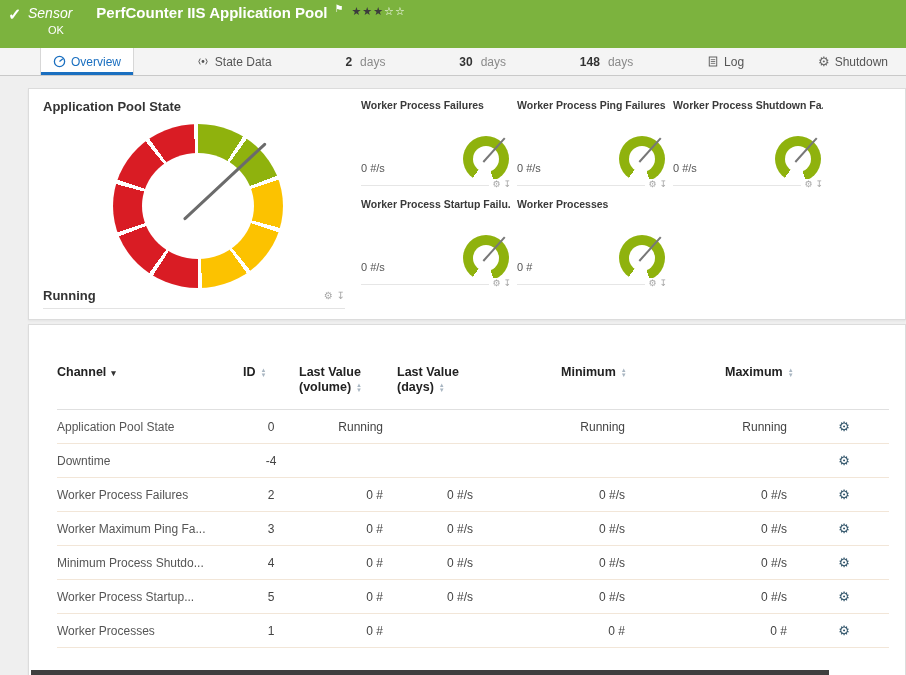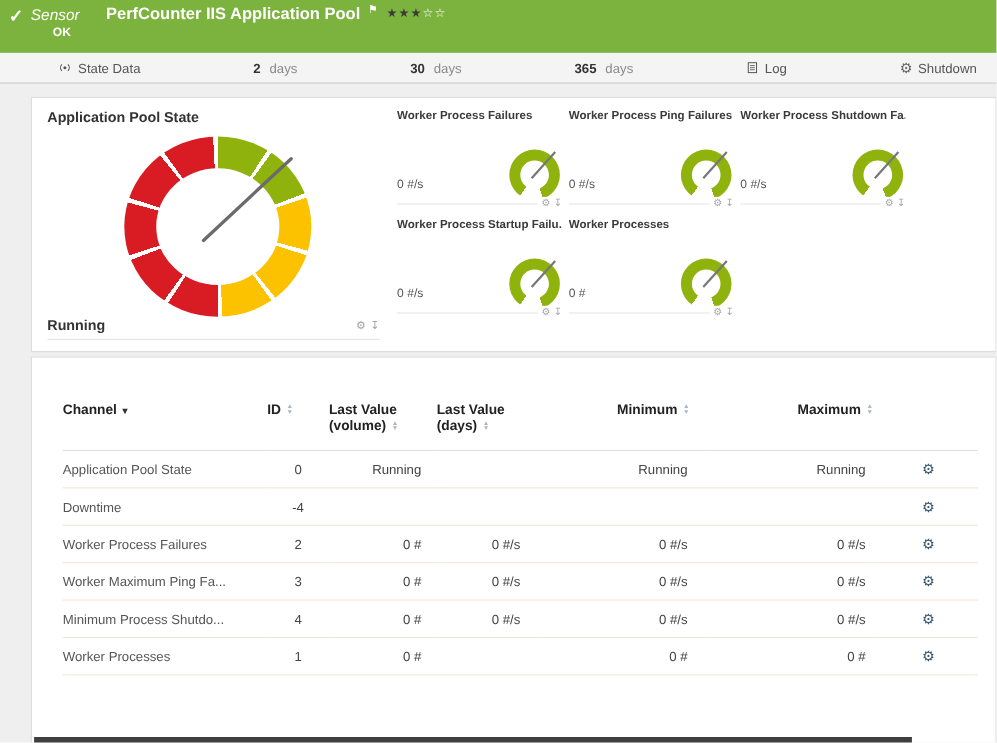--- a/index.html
+++ b/index.html
@@ -11,21 +11,21 @@
   .sensor-header{height:48px;background:var(--header-green,#7cb33e);color:#fff;position:relative;}
   .check{position:absolute;left:8px;top:5px;font-size:16px;font-weight:bold;}
   .hdr-main{padding:4px 0 0 28px;}
   .hdr-line1{display:flex;align-items:center;}
   .hdr-kind{font-style:italic;font-size:14px;}
   .hdr-title{font-weight:bold;font-size:15px;margin-left:24px;}
   .hdr-flag{font-size:10px;margin-left:7px;position:relative;top:-4px;}
   .stars{margin-left:8px;font-size:11px;letter-spacing:1px;position:relative;top:-1px;}
   .stars .filled{color:#3c3c3c;}
   .stars .empty{color:#ffffff;}
-  .hdr-status{font-size:11px;font-weight:bold;margin:3px 0 0 20px;}
+  .hdr-status{font-size:11px;font-weight:normal;margin:3px 0 0 20px;}
   
   .tabbar{
     height:27px;background:#f4f4f4;border-bottom:1px solid #c9c9c9;
     display:flex;align-items:stretch;justify-content:space-between;
     padding:0 6px 0 40px;font-size:12px;color:#555;
   }
   .tab{display:flex;align-items:center;gap:5px;padding:0 12px;white-space:nowrap;cursor:pointer;}
   .tab svg{display:block;}
   .tab.active{
     background:#fff;color:var(--tab-active-blue,#1a6fc0);
@@ -124,40 +124,49 @@
       <span class="hdr-kind">Sensor</span>
       <span class="hdr-title">PerfCounter IIS Application Pool</span>
       <span class="hdr-flag">⚑</span>
       <span class="stars"><span class="filled">★★★</span><span class="empty">☆☆</span></span>
     </div>
     <div class="hdr-status">OK</div>
   </div>
 </div>
 
 <div class="tabbar">
+  <div class="tab active">
+    <span>
+        <svg width="13" height="13" viewBox="0 0 16 16">
+          <circle cx="8" cy="8" r="6.3" fill="none" stroke="currentColor" stroke-width="1.6"></circle>
+          <line x1="8" y1="8" x2="12.2" y2="4.6" stroke="currentColor" stroke-width="1.6"></line>
+        </svg>
+      </span>
+    <span>Overview</span>
+  </div>
   <div class="tab">
     <span>
         <svg width="14" height="13" viewBox="0 0 16 16">
           <circle cx="8" cy="8" r="1.7" fill="currentColor"></circle>
           <path d="M4.6 4.4a5.2 5.2 0 0 0 0 7.2" fill="none" stroke="currentColor" stroke-width="1.2"></path>
           <path d="M11.4 4.4a5.2 5.2 0 0 1 0 7.2" fill="none" stroke="currentColor" stroke-width="1.2"></path>
         </svg>
       </span>
     <span>State Data</span>
   </div>
   <div class="tab">
     <span class="num">2</span>
     <span class="unit">days</span>
   </div>
   <div class="tab">
     <span class="num">30</span>
     <span class="unit">days</span>
   </div>
   <div class="tab">
-    <span class="num">365</span>
+    <span class="num">148</span>
     <span class="unit">days</span>
   </div>
   <div class="tab">
     <span>
         <svg width="12" height="13" viewBox="0 0 16 16">
           <rect x="3" y="2" width="10" height="12" fill="none" stroke="currentColor" stroke-width="1.2"></rect>
           <line x1="5" y1="5.5" x2="11" y2="5.5" stroke="currentColor"></line>
           <line x1="5" y1="8" x2="11" y2="8" stroke="currentColor"></line>
           <line x1="5" y1="10.5" x2="11" y2="10.5" stroke="currentColor"></line>
         </svg>
@@ -343,20 +352,29 @@
       <tr>
         <td class="al">Minimum Process Shutdo...</td>
         <td class="ac">4</td>
         <td class="ar pr-vol">0 #</td>
         <td class="ar pr-spd">0 #/s</td>
         <td class="ar pr-min">0 #/s</td>
         <td class="ar pr-max">0 #/s</td>
         <td class="gear-cell">⚙</td>
       </tr>
       <tr>
+        <td class="al">Worker Process Startup...</td>
+        <td class="ac">5</td>
+        <td class="ar pr-vol">0 #</td>
+        <td class="ar pr-spd">0 #/s</td>
+        <td class="ar pr-min">0 #/s</td>
+        <td class="ar pr-max">0 #/s</td>
+        <td class="gear-cell">⚙</td>
+      </tr>
+      <tr>
         <td class="al">Worker Processes</td>
         <td class="ac">1</td>
         <td class="ar pr-vol">0 #</td>
         <td class="ar pr-spd"></td>
         <td class="ar pr-min">0 #</td>
         <td class="ar pr-max">0 #</td>
         <td class="gear-cell">⚙</td>
       </tr>
     </tbody>
   </table>

